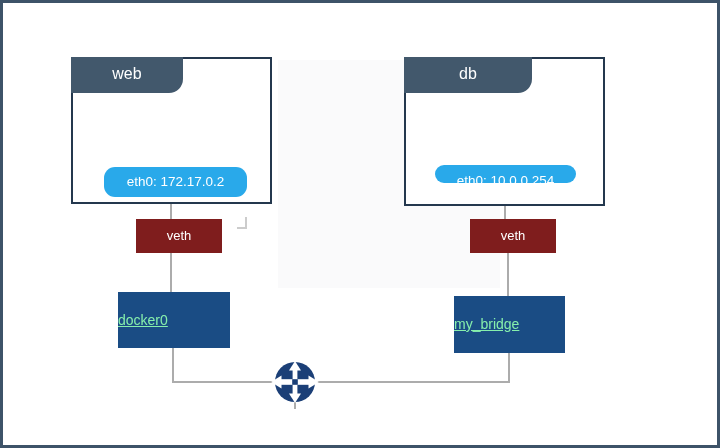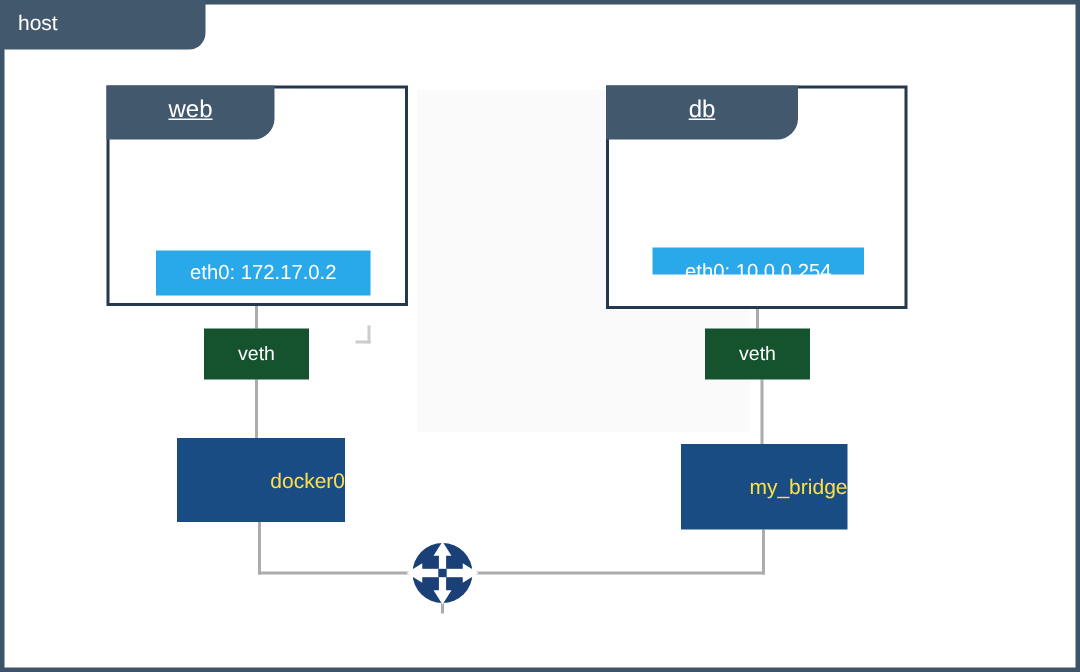--- a/index.html
+++ b/index.html
@@ -15,38 +15,39 @@
   }
   .faint-rect{position:absolute;left:278px;top:60px;width:222px;height:228px;background:#fafafb;z-index:0;}
   .container-box{
     position:absolute;background:#ffffff;border:2px solid #24384E;box-sizing:border-box;z-index:3;
   }
   .container-web{left:71px;top:57px;width:201px;height:147px;}
   .container-db{left:404px;top:57px;width:201px;height:149px;}
   .container-tab{
     position:absolute;left:-2px;top:-2px;height:36px;background:#42586C;
     border-bottom-right-radius:14px;color:#fff;font-size:16px;text-align:center;
-    line-height:34px;box-sizing:border-box;text-decoration:underline;
+    line-height:34px;box-sizing:border-box;
   }
   .container-web .container-tab{width:112px;}
   .container-db .container-tab{width:128px;}
   .iface-label{
     position:absolute;background:#29A9EA;color:#fff;font-size:13.5px;text-align:center;
     box-sizing:border-box;
+    border-radius:11px;
   }
   .container-web .iface-label{left:31px;top:108px;width:143px;height:30px;line-height:30px;}
   .container-db .iface-label{left:29px;top:106px;width:141px;height:18px;line-height:31px;}
   .veth-box{
-    position:absolute;width:70px;height:34px;background:#14532d;color:#fff;
+    position:absolute;width:86px;height:34px;background:#7f1d1d;color:#fff;
     font-size:13px;text-align:center;line-height:34px;z-index:3;
   }
   .veth-left{left:136px;top:219px;}
   .veth-right{left:470px;top:219px;}
   .bridge-box{
-    position:absolute;background:#1A4C84;color:#fde047;font-size:14px;text-align:right;z-index:3;
+    position:absolute;background:#1A4C84;color:#86efac;font-size:14px;text-align:left;z-index:3;text-decoration:underline;
   }
   .bridge-left{left:118px;top:292px;width:112px;height:56px;line-height:56px;}
   .bridge-right{left:454px;top:296px;width:111px;height:57px;line-height:57px;}
   .line{position:absolute;background:#ACACAC;z-index:1;}
   .router{position:absolute;left:269px;top:356px;width:52px;height:52px;z-index:5;}
   .host-iface{
     position:absolute;left:227px;top:409px;width:136px;height:32px;background:#29A9EA;
     color:#174A7E;font-size:14px;text-align:center;line-height:32px;z-index:4;
   }
   .artifact{position:absolute;background:#cccccc;z-index:1;}
@@ -101,17 +102,14 @@
       <rect x="11" y="23.2" width="30" height="5.6" fill="#ffffff"></rect>
       <polygon points="2,26 12.5,32.5 12.5,19.5" fill="#ffffff"></polygon>
       <polygon points="50,26 39.5,32.5 39.5,19.5" fill="#ffffff"></polygon>
 
       <rect x="23.2" y="23.2" width="5.6" height="5.6" fill="#1B3F77"></rect>
     </svg>
   </div>
 
 
   <div class="frame"></div>
-  <div class="host-tab">
-    <span>host</span>
-  </div>
 
 </div>
 
 </body></html>

